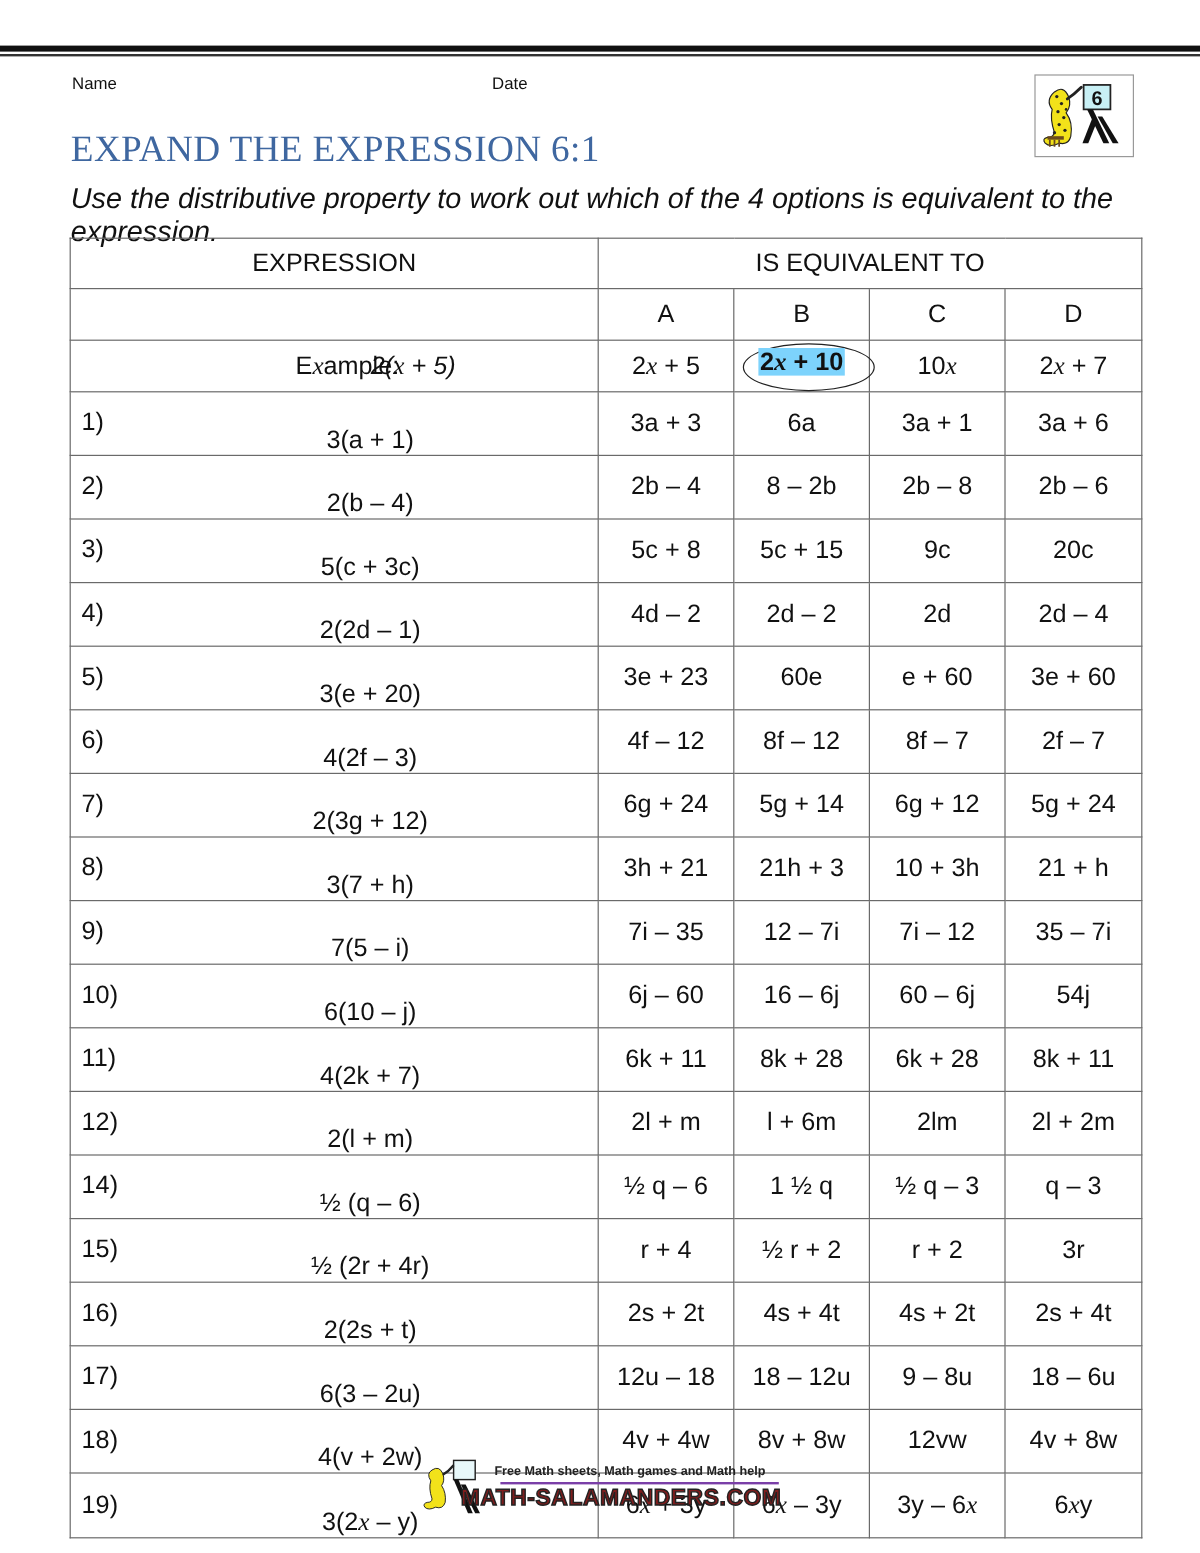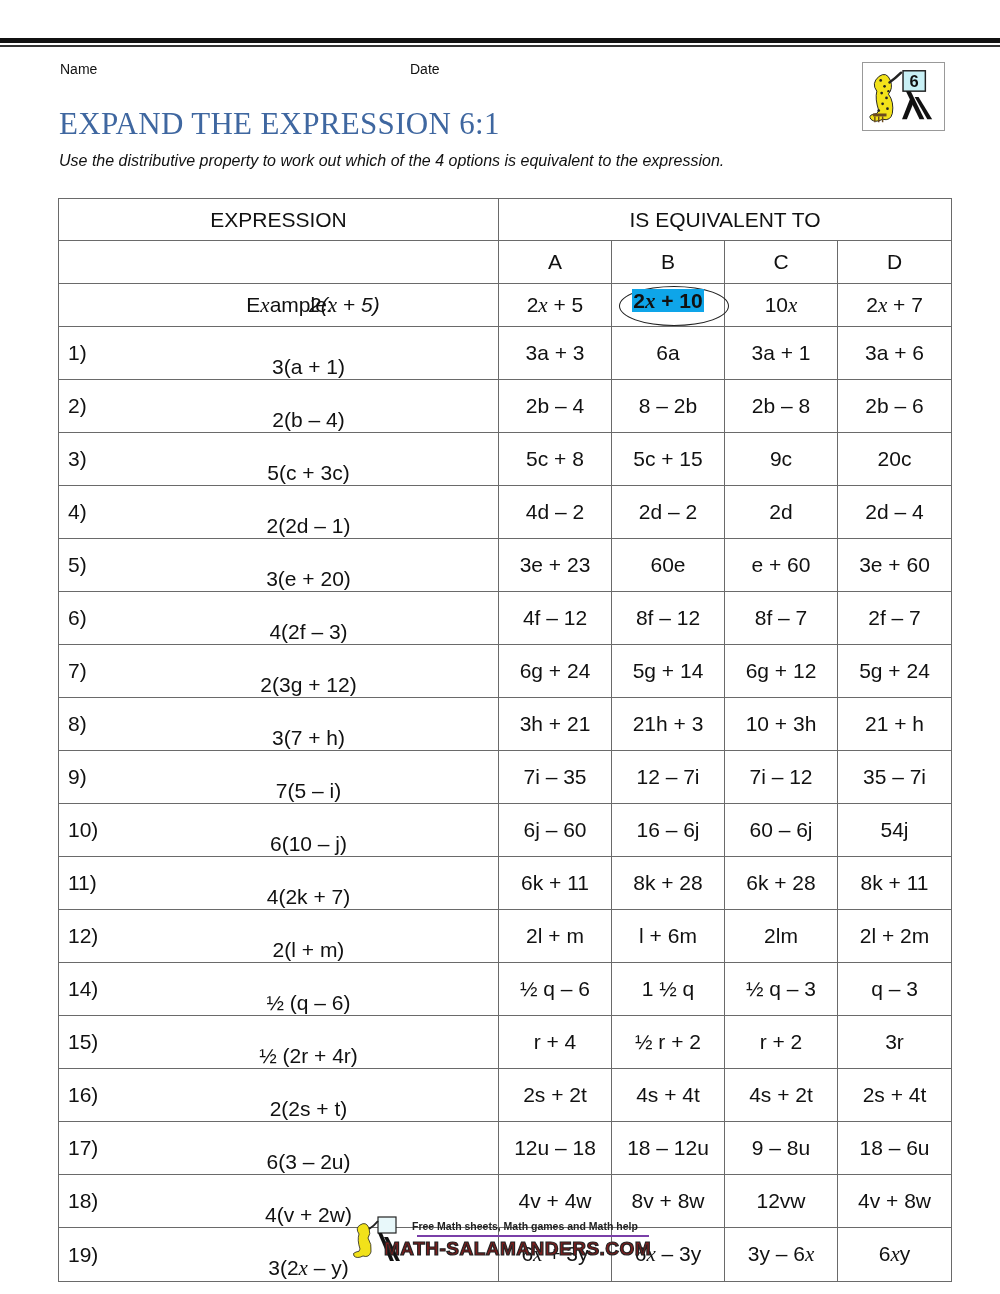--- a/index.html
+++ b/index.html
@@ -7,39 +7,39 @@
   body { position: relative; font-family: "Liberation Sans", "DejaVu Sans", sans-serif; color: #111; }
 
   .top-rule { position: absolute; left: 0; top: 38px; width: 1000px; height: 9px; }
   .top-rule .thick { position: absolute; left: 0; top: 0; width: 100%; height: 5px; background: #111; }
   .top-rule .thin { position: absolute; left: 0; top: 7px; width: 100%; height: 1.5px; background: #333; }
 
   .name-label { position: absolute; left: 60px; top: 61px; font-size: 14px; color: #111; }
   .date-label { position: absolute; left: 410px; top: 61px; font-size: 14px; color: #111; }
 
   .title { position: absolute; left: 59px; top: 106px; font-family: "Liberation Serif", "DejaVu Serif", serif; font-size: 31px; color: #3f67a0; letter-spacing: 0.3px; }
-  .subtitle { position: absolute; left: 59px; top: 152px; font-size: 16px; font-style: italic; color: #111; }
+  .subtitle { position: absolute; left: 59px; top: 152px; font-size: 24px; font-style: italic; color: #111; }
 
   .logo-box { position: absolute; left: 862px; top: 62px; width: 83px; height: 69px; border: 1px solid #999; background: #fff; }
   .logo-box svg { width: 100%; height: 100%; display: block; }
 
   table.sheet { position: absolute; left: 58px; top: 198px; width: 893px; border-collapse: collapse; table-layout: fixed; }
   table.sheet td { border: 1.3px solid #6a6a6a; height: 42.5px; font-size: 21px; text-align: center; vertical-align: middle; white-space: nowrap; color: #111; }
   table.sheet tr.hdr1 td { height: 42px; }
   table.sheet tr.hdr2 td { height: 43px; }
   table.sheet tr.example td { height: 43px; }
   td.expr-cell { position: relative; text-align: left; }
   td.expr-cell .num { position: absolute; left: 9px; top: 50%; transform: translateY(-52%); }
   td.expr-cell .expr { display: block; text-align: center; padding-left: 60px; margin-top: 28px; }
   td.example-cell { text-align: left; padding-left: 22px; }
   td.example-cell .expr { position: absolute; left: 250px; }
   .ital { font-style: italic; }
   .mathx { font-family: "Liberation Serif", "DejaVu Serif", serif; font-style: italic; }
   .answer-wrap { position: relative; display: inline-block; }
-  .answer-hl { background: #0ea5e9; font-weight: bold; padding: 0 1px; position: relative; top: -4px; }
+  .answer-hl { background: #7dd3fc; font-weight: bold; padding: 0 1px; position: relative; top: -4px; }
   .answer-ring { position: absolute; left: -13px; top: -7px; width: 110px; height: 40px; border: 1.5px solid #222; border-radius: 50%; }
 
   .footer-logo { position: absolute; left: 352px; top: 1215px; width: 300px; height: 50px; }
   .footer-logo .tagline { position: absolute; left: 60px; top: 5px; font-size: 10.5px; font-weight: bold; color: #222; }
   .footer-logo .tagline-rule { position: absolute; left: 65px; top: 20px; width: 232px; height: 2px; background: #7a3fa8; }
   .footer-logo .site { position: absolute; left: 32px; top: 23px; font-family: Liberation Sans, sans-serif; font-size: 19px; font-weight: bold; color: #7f1d1d; letter-spacing: 0.5px; -webkit-text-stroke: 1.2px #222; }
   .footer-logo svg { position: absolute; left: 0; top: 0; }
 </style>
 </head>
 <body>

